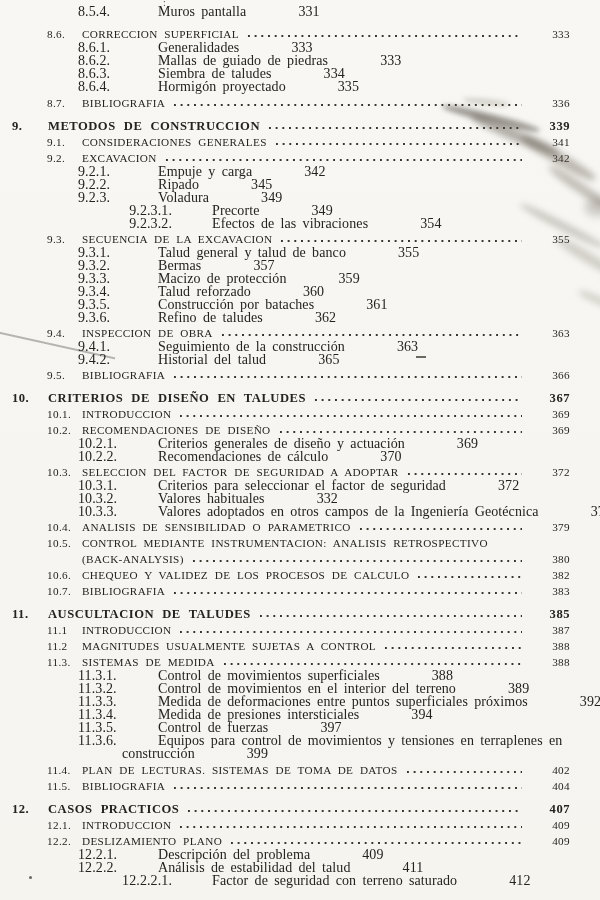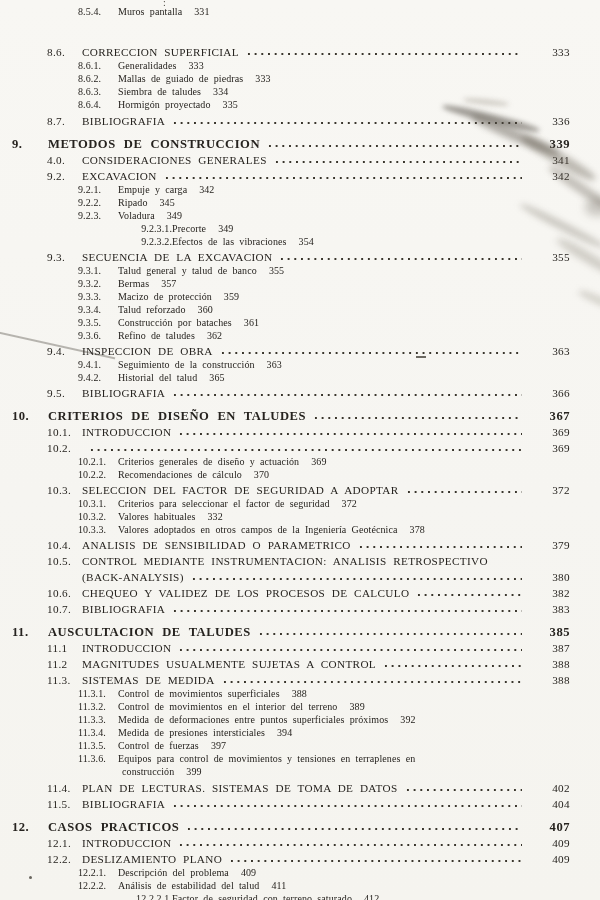--- a/index.html
+++ b/index.html
@@ -37,30 +37,31 @@
     padding-left: 12px;
   }
   .lvl2 {
     font-size: 11.2px;
     letter-spacing: 0.35px;
     word-spacing: 3.5px;
     margin-top: 3px;
     padding-left: 47px;
   }
   .lvl3, .lvl4 {
-    font-size: 10px;
+    font-size: 14px;
     letter-spacing: 0.1px;
     word-spacing: 2.6px;
     margin-top: 0;
+    gap: 40px;
   }
   .lvl3 { padding-left: 78px; }
   .lvl4 { padding-left: 118px; text-align: right; }
   .row.cont2 { padding-left: 82px; }
   .row.cont3 { padding-left: 122px; margin-top: 0; text-align: center; }
-  .row.sp-lg { margin-top: 28px; font-family: Liberation Serif, serif; }
+  .row.sp-lg { margin-top: 10px; font-family: Liberation Serif, serif; }
   .row.sp-sm { margin-top: 4px; }
   .num { flex-shrink: 0; }
   .lvl1 .num { width: 36px; }
   .lvl2 .num { width: 35px; }
   .lvl3 .num { width: 40px; }
   .lvl4 .num { width: 54px; }
   .lbl { white-space: nowrap; }
   .pg-inline { margin-left: 12px; }
   .leader {
     flex: 1 1 auto;
@@ -139,21 +140,21 @@
         <span class="leader"></span>
         <span class="pg">336</span>
       </div>
       <div class="row lvl1">
         <span class="num">9.</span>
         <span class="lbl">METODOS DE CONSTRUCCION</span>
         <span class="leader"></span>
         <span class="pg">339</span>
       </div>
       <div class="row lvl2">
-        <span class="num">4.0.</span>
+        <span class="num">9.1.</span>
         <span class="lbl">CONSIDERACIONES GENERALES</span>
         <span class="leader"></span>
         <span class="pg">341</span>
       </div>
       <div class="row lvl2">
         <span class="num">9.2.</span>
         <span class="lbl">EXCAVACION</span>
         <span class="leader"></span>
         <span class="pg">342</span>
       </div>
@@ -247,20 +248,21 @@
         <span class="pg">367</span>
       </div>
       <div class="row lvl2">
         <span class="num">10.1.</span>
         <span class="lbl">INTRODUCCION</span>
         <span class="leader"></span>
         <span class="pg">369</span>
       </div>
       <div class="row lvl2">
         <span class="num">10.2.</span>
+        <span class="lbl">RECOMENDACIONES DE DISEÑO</span>
         <span class="leader"></span>
         <span class="pg">369</span>
       </div>
       <div class="row lvl3">
         <span class="num">10.2.1.</span>
         <span class="lbl">Criterios generales de diseño y actuación</span>
         <span class="pg-inline">369</span>
       </div>
       <div class="row lvl3">
         <span class="num">10.2.2.</span>

